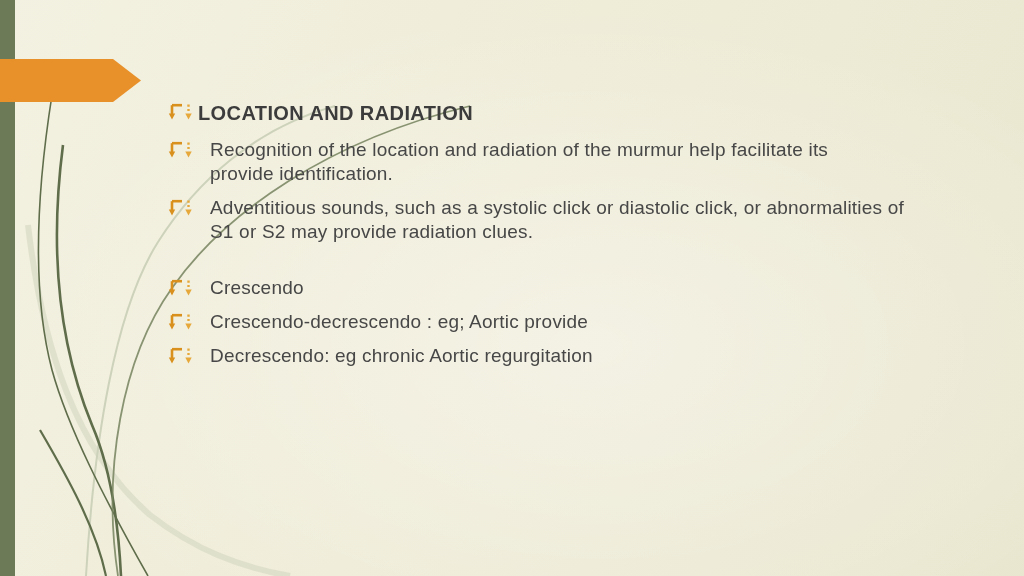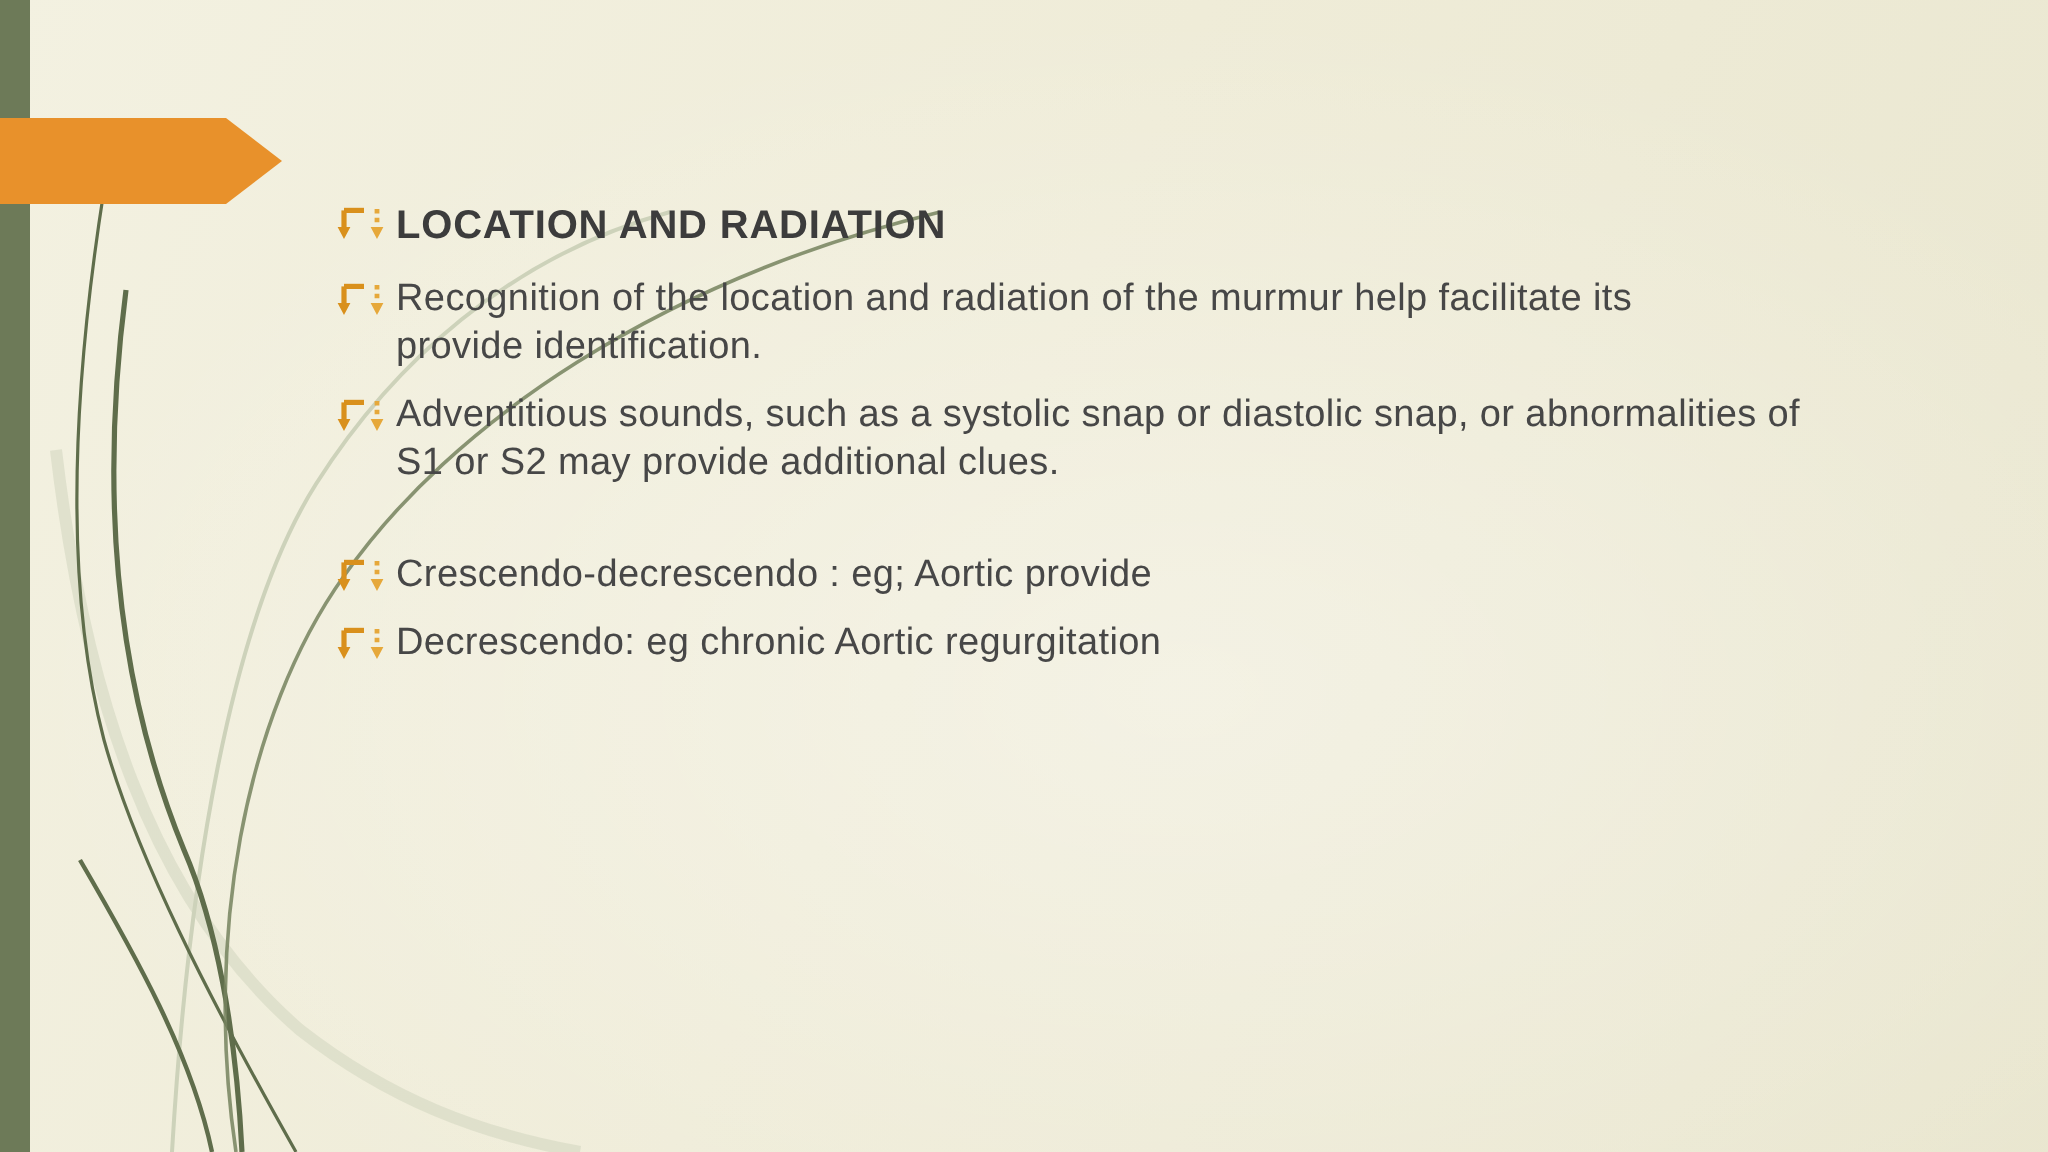--- a/index.html
+++ b/index.html
@@ -30,21 +30,21 @@
   .arrow-banner {
     position: absolute; left: 0; top: 59px;
     width: 142px; height: 43px;
   }
   .content {
     position: absolute; left: 168px; top: 100px; width: 830px;
   }
   .row {
     display: flex; align-items: flex-start;
   }
-  .para { margin-bottom: 10px; }
+  .para { margin-bottom: 10px; gap: 12px; }
   .heading-row { margin-bottom: 12px; }
   .section-gap { margin-top: 32px; }
   .bullet-icon {
     flex: 0 0 auto;
     width: 26px; height: 20px;
     margin-right: 4px; margin-top: 2px;
   }
   .txt {
     color: #474747;
     font-size: 19px; line-height: 24px;
@@ -109,28 +109,40 @@
 
       <div class="row para">
         <svg class="bullet-icon" viewBox="0 0 26 20" aria-hidden="true">
           <path d="M4 3.2 H14" stroke="#d9901c" stroke-width="2.6" fill="none"></path>
           <path d="M4 3.2 V12" stroke="#d9901c" stroke-width="2.6" fill="none"></path>
           <path d="M0.8 11.5 L7.2 11.5 L4 17.5 Z" fill="#d9901c"></path>
           <path d="M20.5 2.5 V11" stroke="#e6a83a" stroke-width="2.4" fill="none" stroke-dasharray="2.2 2.2"></path>
           <path d="M17.3 11.5 L23.7 11.5 L20.5 17.5 Z" fill="#e6a83a"></path>
         </svg>
         <div class="txt">
-          <div class="line">Adventitious sounds, such as a systolic snap or diastolic snap, or abnormalities of</div>
-          <div class="line">S1 or S2 may provide additional clues.</div>
+          <div class="line">Adventitious sounds, such as a systolic click or diastolic click, or abnormalities of</div>
+          <div class="line">S1 or S2 may provide radiation clues.</div>
         </div>
       </div>
     </div>
 
     <div class="section-gap">
 
+      <div class="row para">
+        <svg class="bullet-icon" viewBox="0 0 26 20" aria-hidden="true">
+          <path d="M4 3.2 H14" stroke="#d9901c" stroke-width="2.6" fill="none"></path>
+          <path d="M4 3.2 V12" stroke="#d9901c" stroke-width="2.6" fill="none"></path>
+          <path d="M0.8 11.5 L7.2 11.5 L4 17.5 Z" fill="#d9901c"></path>
+          <path d="M20.5 2.5 V11" stroke="#e6a83a" stroke-width="2.4" fill="none" stroke-dasharray="2.2 2.2"></path>
+          <path d="M17.3 11.5 L23.7 11.5 L20.5 17.5 Z" fill="#e6a83a"></path>
+        </svg>
+        <div class="txt">
+          <div class="line">Crescendo</div>
+        </div>
+      </div>
 
       <div class="row para">
         <svg class="bullet-icon" viewBox="0 0 26 20" aria-hidden="true">
           <path d="M4 3.2 H14" stroke="#d9901c" stroke-width="2.6" fill="none"></path>
           <path d="M4 3.2 V12" stroke="#d9901c" stroke-width="2.6" fill="none"></path>
           <path d="M0.8 11.5 L7.2 11.5 L4 17.5 Z" fill="#d9901c"></path>
           <path d="M20.5 2.5 V11" stroke="#e6a83a" stroke-width="2.4" fill="none" stroke-dasharray="2.2 2.2"></path>
           <path d="M17.3 11.5 L23.7 11.5 L20.5 17.5 Z" fill="#e6a83a"></path>
         </svg>
         <div class="txt">

